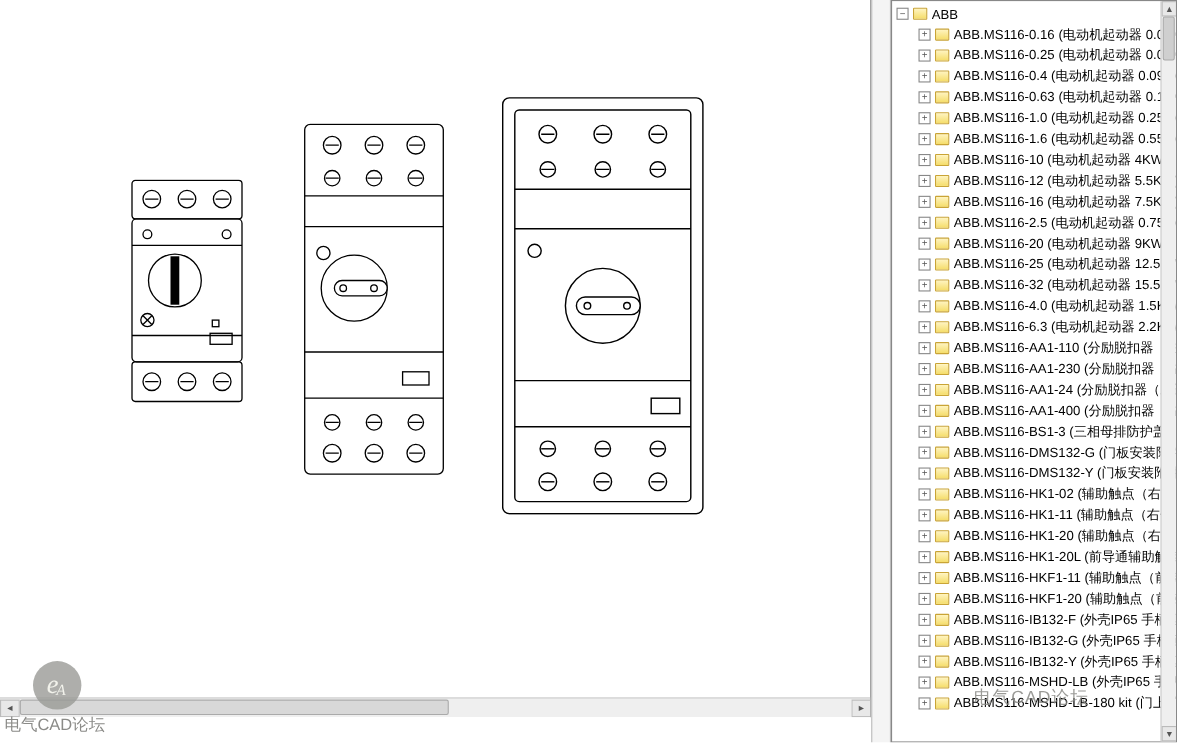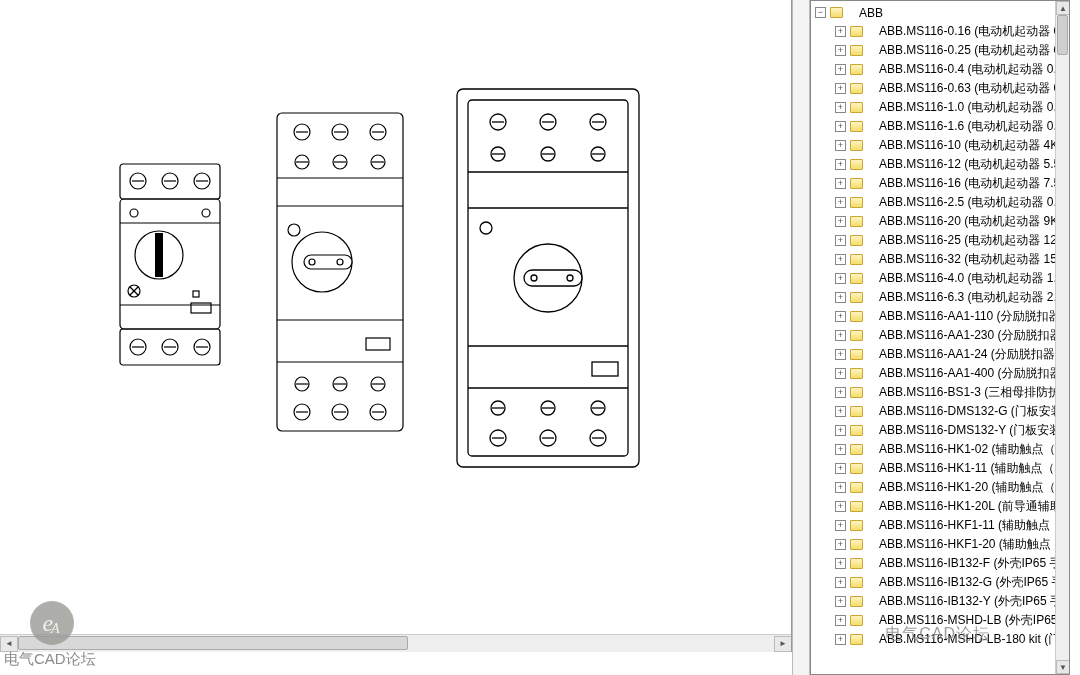--- a/index.html
+++ b/index.html
@@ -111,21 +111,20 @@
   width: 13px; height: 11px;
   background: linear-gradient(#fff4c0,#f5dd6a);
   border: 1px solid #c9a436;
   margin-right: 4px;
   flex-shrink: 0;
   border-radius: 1px;
 }
 .tlabel {
   overflow: hidden;
   text-overflow: clip;
-  margin-left: 12px;
 }
 
 .v-scroll {
   position: absolute;
   right: 0; top: 0;
   width: 14px; height: 100%;
   background: #efefef;
   border-left: 1px solid #ccc;
 }
 .v-scroll .vthumb {

